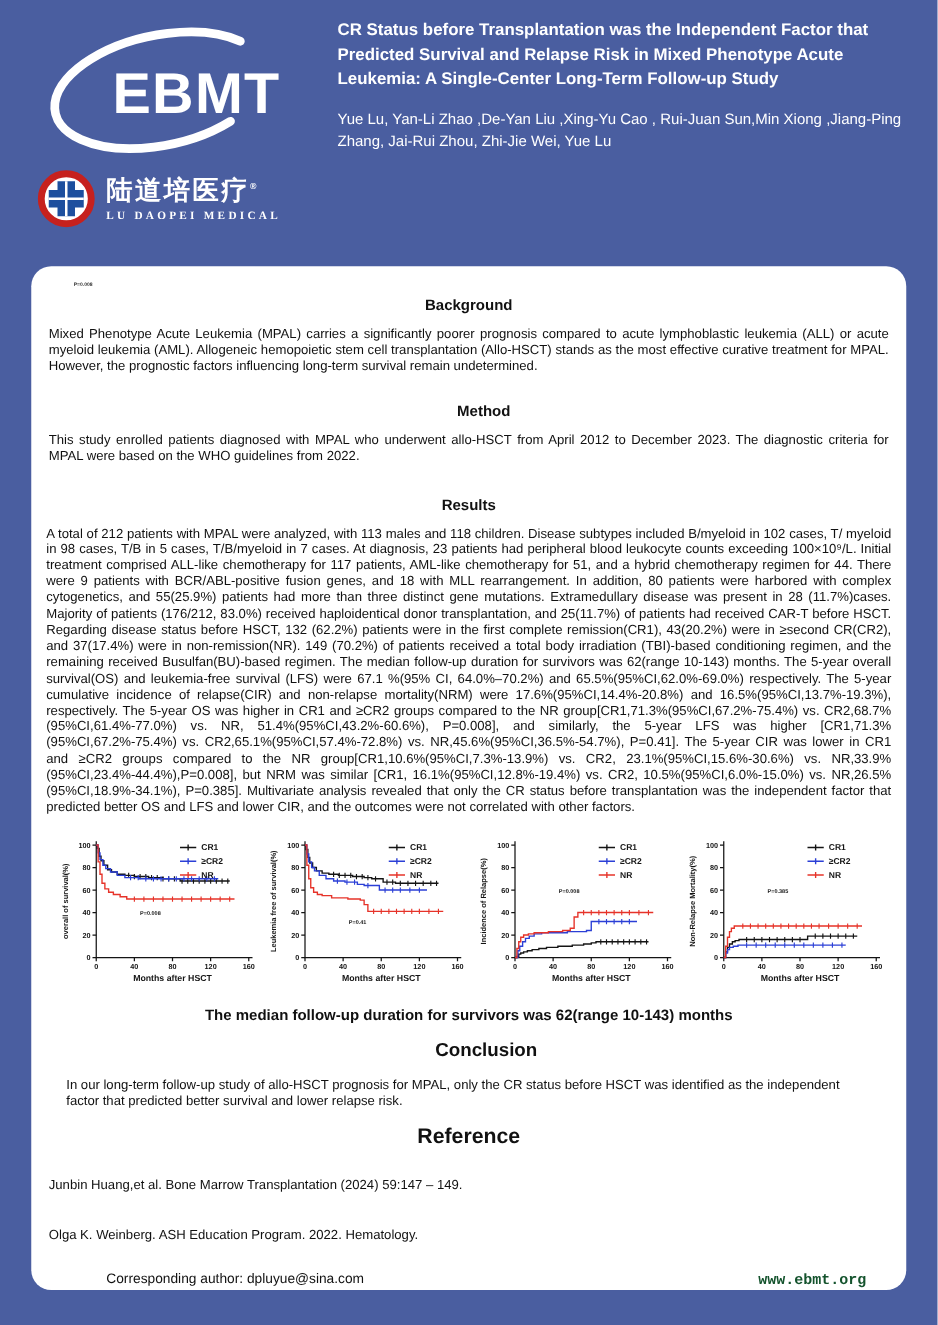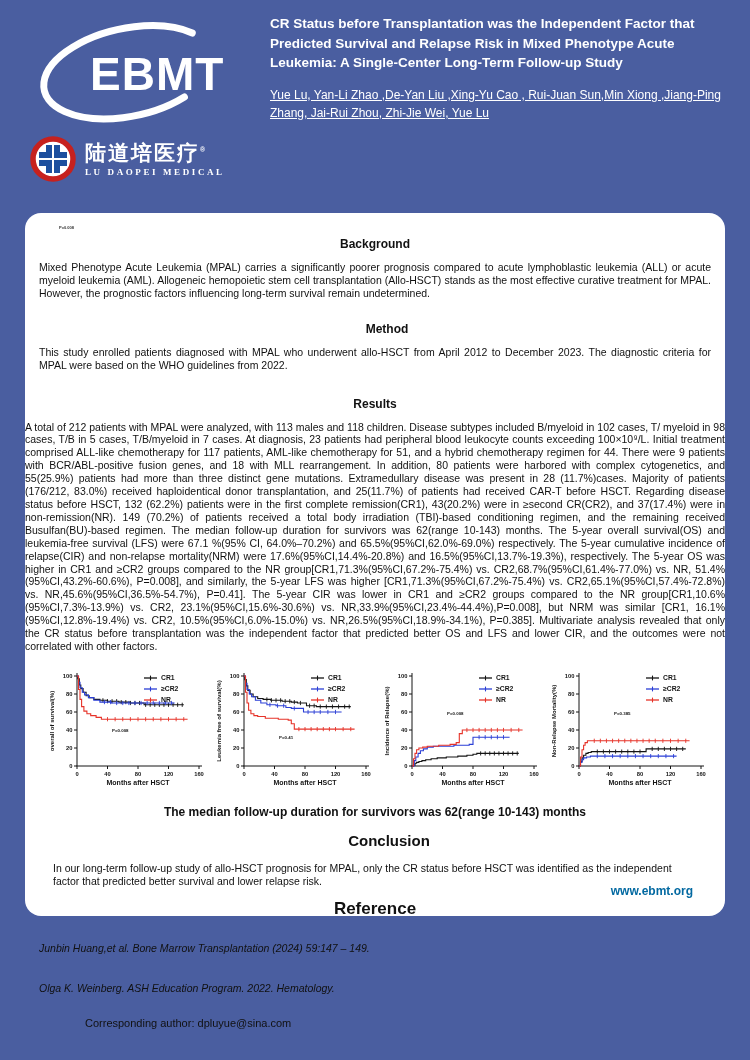--- a/index.html
+++ b/index.html
@@ -15,45 +15,45 @@
   .header{display:flex;padding:14px 12px 0 18px;}
   .hleft{width:252px;flex:0 0 252px;}
   .hright{flex:1;padding-right:10px;}
   .ebmt-svg{display:block;margin-left:8px;}
   .ldp{display:flex;align-items:center;margin:4px 0 0 12px;}
   .ldp-text{margin-left:9px;color:#fff;}
   .ldp-cn{font-size:21px;font-weight:bold;letter-spacing:2px;line-height:1;}
   .ldp-cn .reg{font-size:7px;vertical-align:super;letter-spacing:0;}
   .ldp-en{font-size:9px;letter-spacing:2.6px;margin-top:4px;font-family:"Liberation Serif",serif;font-weight:bold;}
   .title{color:#fff;font-weight:bold;font-size:13.5px;line-height:1.45;}
-  .authors{color:#fff;font-size:12px;line-height:1.5;margin-top:13px;text-decoration:underline;}
+  .authors{color:#fff;font-size:12px;line-height:1.5;margin-top:13px;}
   .affil{color:#fff;font-size:12.3px;line-height:1.52;margin-top:13px;}
   
   .card{
-    position:absolute;left:25px;top:213px;width:700px;height:703px;
+    position:absolute;left:25px;top:213px;width:700px;height:819px;
     background:#fff;border-radius:16px;box-sizing:border-box;
     padding-top:8px;
   }
   .stray{position:absolute;left:34px;top:12px;font-size:4px;color:#333;font-weight:bold;}
   h2.sec{font-size:12px;text-align:center;margin:16px 0 10px;font-weight:bold;}
   h2.sec-method{margin-top:22px;padding-left:24px;}
   h2.sec-results{margin-top:25px;}
   p.body{font-size:10.5px;line-height:12.9px;margin:0 14px;text-align:justify;}
-  p.body-results{margin:0 0;}
+  p.body-results{margin:0 12px;}
   
   .charts{display:flex;justify-content:space-between;padding:0 16px 0 22px;margin-top:13px;}
   .charts svg{display:block;}
   svg text{font-family:"Liberation Sans", sans-serif;}
   .median{font-size:12px;font-weight:bold;text-align:center;margin-top:7px;}
   h1.conc{font-size:15px;text-align:center;margin:13px 0 13px;font-weight:bold;padding-left:28px;}
   p.conc-body{font-size:10.5px;line-height:13px;margin:0 28px;text-align:left;}
   h1.refh{font-size:17px;text-align:center;margin:11px 0 9px;font-weight:bold;}
-  p.ref{font-size:10.5px;margin:18px 14px;line-height:22px;font-style:italic;}
+  p.ref{font-size:10.5px;margin:18px 14px;line-height:22px;}
   p.corr{font-size:11px;margin:15px 0 0 60px;}
-  .website{position:absolute;right:32px;bottom:18px;font-size:12px;font-weight:bold;color:#0369a1;}
+  .website{position:absolute;right:32px;bottom:1px;font-size:12px;font-weight:bold;color:#14532d;font-family:Liberation Mono, monospace;}
 </style>
 </head>
 <body>
 
 <div class="header">
   <div class="hleft">
     <svg class="ebmt-svg" width="236" height="118" viewBox="0 0 236 118">
       <g transform="translate(103,58) rotate(-12)">
         <path d="M 70,-25 A 86 44 0 1 0 49,36" fill="none" stroke="#ffffff" stroke-width="7" stroke-linecap="round"></path>
       </g>

